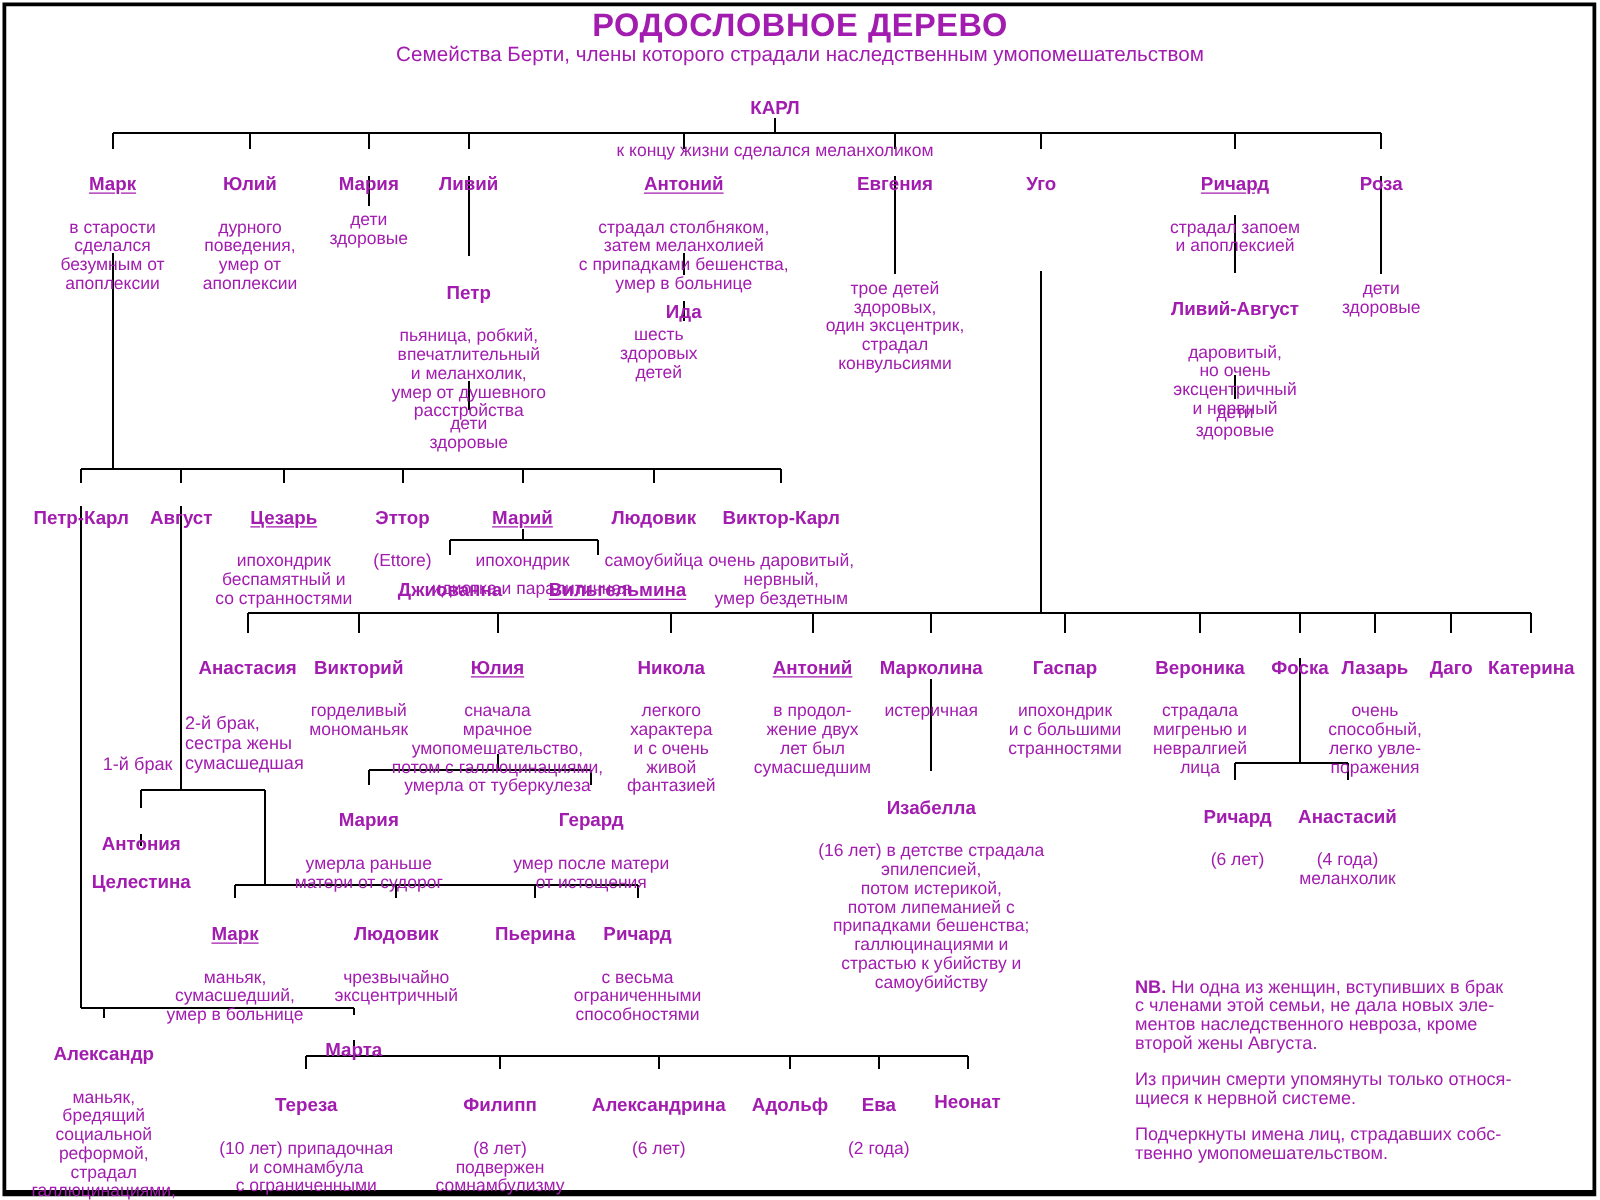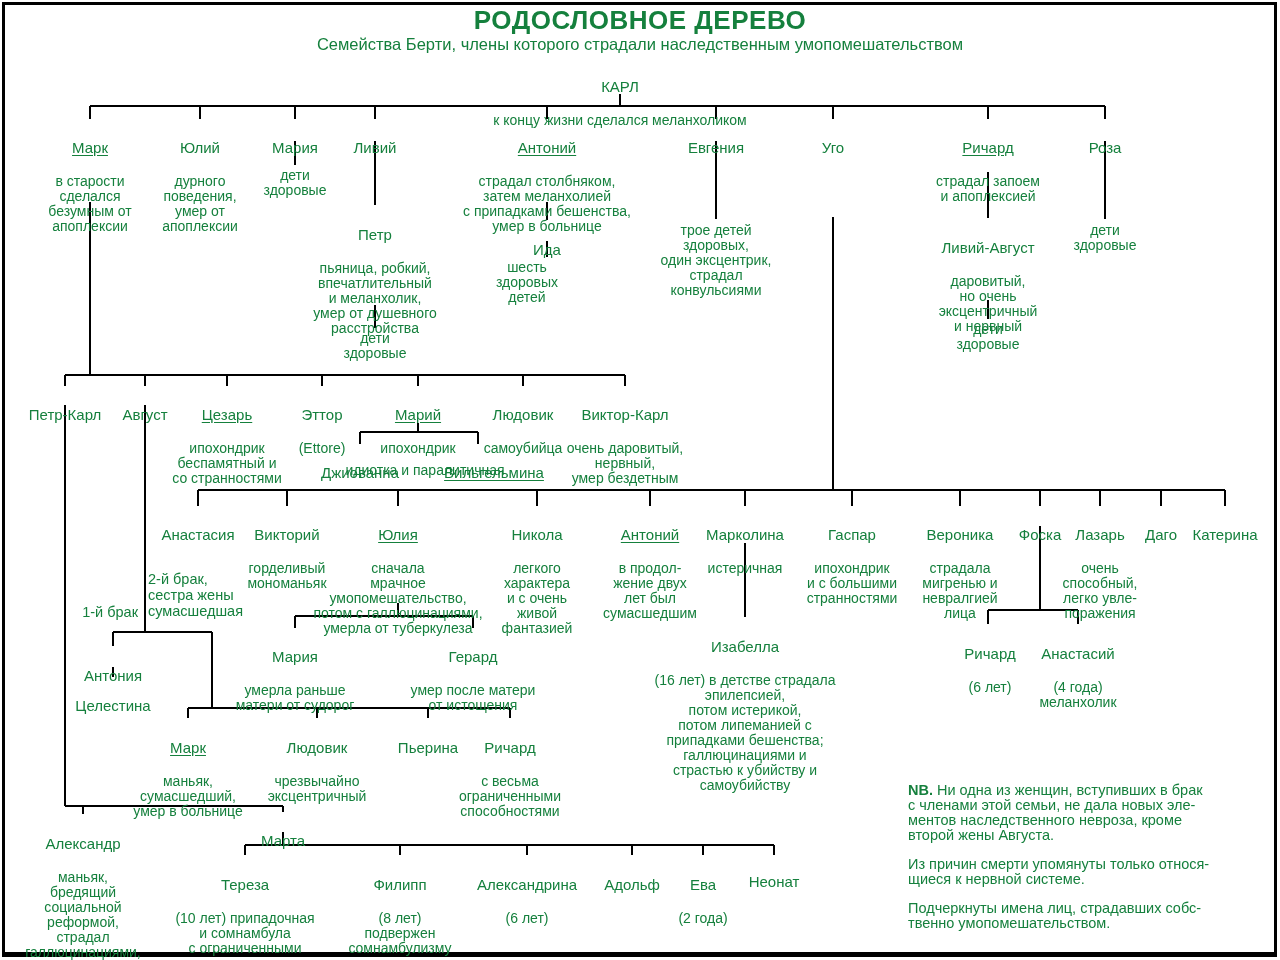--- a/index.html
+++ b/index.html
@@ -1,26 +1,26 @@
 <!DOCTYPE html>
 <html><head>
 <meta charset="utf-8">
 <style>
   html,body{margin:0;padding:0;background:#fff;}
-  .page{position:relative;width:1280px;height:960px;background:#fff;color:#15803d;
+  .page{position:relative;width:1280px;height:960px;background:#fff;color:#a21caf;
         font-family:"Liberation Sans",sans-serif;overflow:hidden;}
   .frame{position:absolute;left:2px;top:2px;right:3px;bottom:3px;
          border:3px solid #000;border-bottom-width:5px;pointer-events:none;}
   .hdr{position:absolute;left:0;top:6px;width:100%;text-align:center;}
   .t1{font-size:26px;font-weight:bold;letter-spacing:.5px;line-height:28px;}
   .t2{font-size:16.5px;font-weight:normal;line-height:18px;margin-top:1px;}
   svg.lines{position:absolute;left:0;top:0;}
   .n{position:absolute;transform:translateX(-50%);text-align:center;
      white-space:pre-line;width:max-content;}
-  .nm{font-size:15px;font-weight:normal;line-height:17px;}
+  .nm{font-size:15px;font-weight:bold;line-height:17px;}
   .u{text-decoration:underline;text-underline-offset:2px;}
   .ds{font-size:14px;line-height:15px;}
   .lbl{position:absolute;font-size:14.5px;line-height:16px;
        white-space:pre-line;width:max-content;}
   .lbl.r{width:76px;text-align:right;}
   .notes{position:absolute;left:908px;top:783px;width:366px;
          font-size:14.5px;line-height:15px;}
   .notes p{margin:0 0 14px 0;white-space:pre-line;}
   .b{font-weight:bold;}
 </style>

